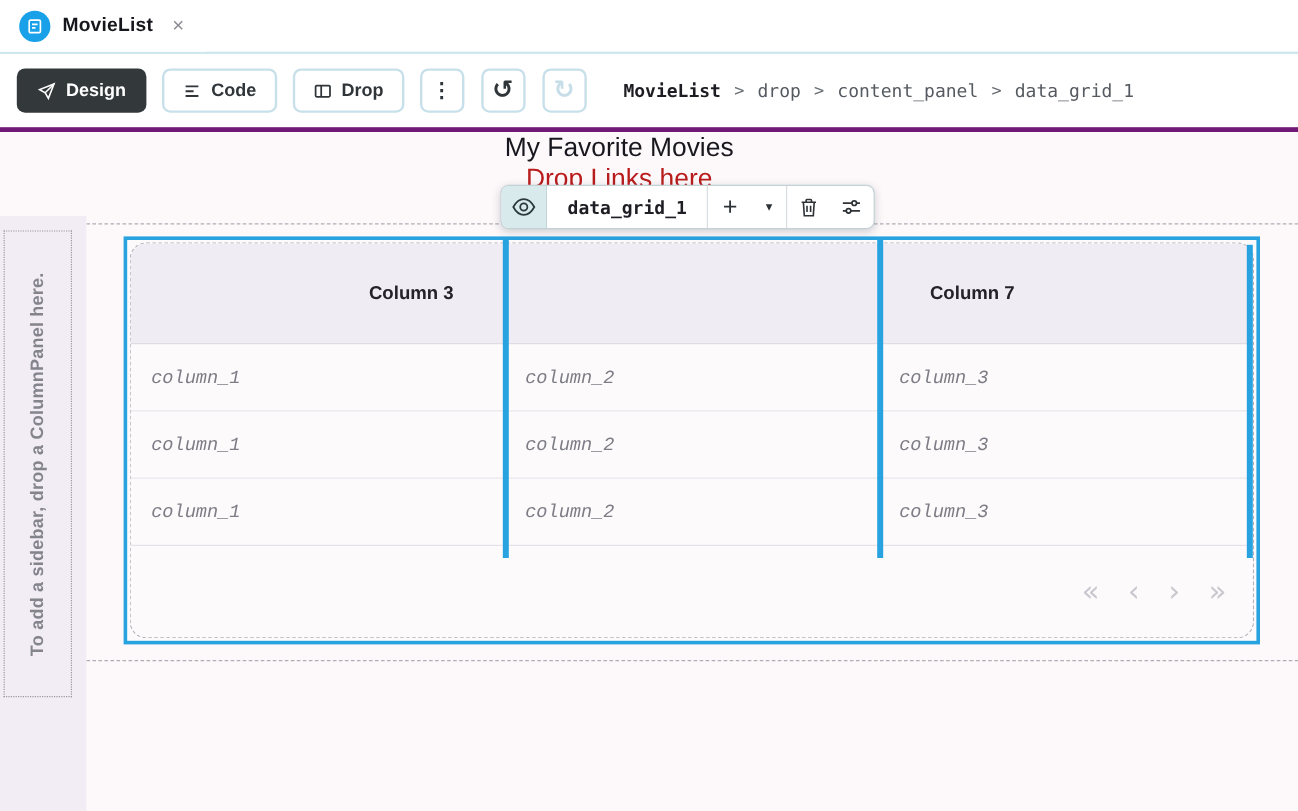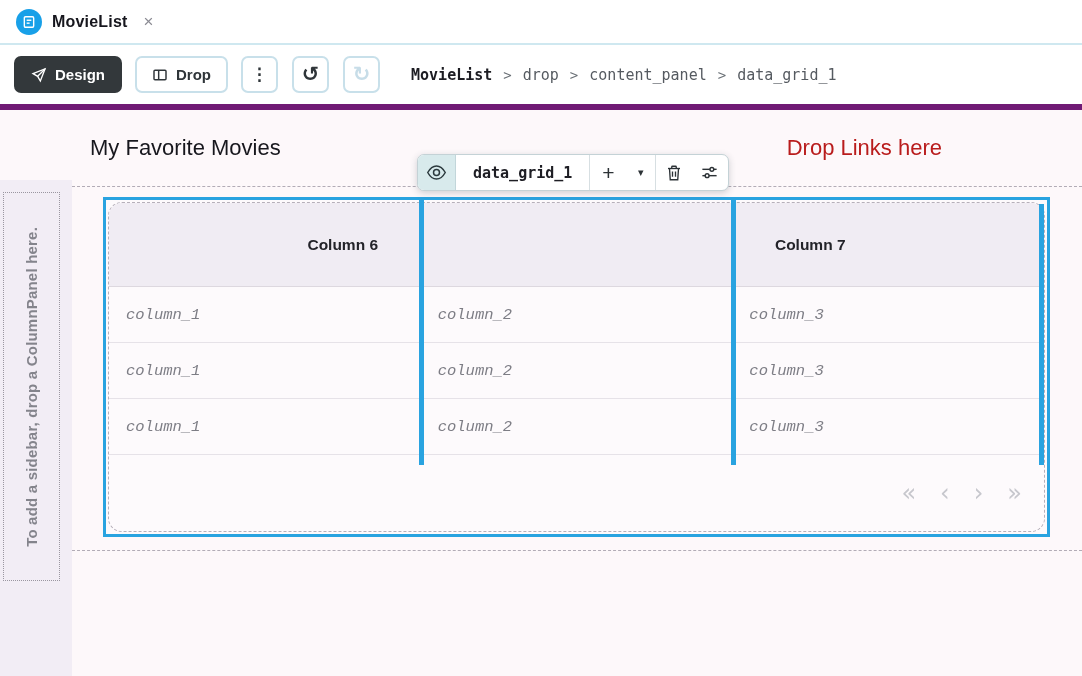--- a/index.html
+++ b/index.html
@@ -14,40 +14,40 @@
   .tab.inactive { background:#a9c2c8; margin-bottom:-2px; }
   .tab-icon { width:26px; height:26px; border-radius:50%; display:flex; align-items:center; justify-content:center; flex:0 0 26px; }
   .tab-icon.blue { background:#18a0e8; }
   .tab-icon.rose { background:#cf9e9a; }
   .tab-label { font-size:16px; font-weight:700; color:#16161d; letter-spacing:.2px; }
   .tab.inactive .tab-label { color:#42606b; font-weight:600; }
   .tab-close { color:#8a8a92; font-size:17px; margin-left:4px; padding:0 2px; cursor:pointer; }
 
   
   .toolbar { position:absolute; left:0; top:45px; width:1082px; height:65px; background:#ffffff;
-             border-bottom:6px solid #701a75; display:flex; align-items:center; padding-left:14px; }
+             border-bottom:4px solid #701a75; display:flex; align-items:center; padding-left:14px; }
   .btn { height:37px; border-radius:7px; display:flex; align-items:center; gap:8px;
          font-size:15px; font-weight:700; cursor:pointer; }
   .btn-dark { background:#33383b; color:#ffffff; padding:0 17px; margin-right:13px; }
   .btn-light { background:#ffffff; color:#2f3539; border:2px solid #c8e0ea; padding:0 15px; margin-right:13px; }
   .btn-square { width:37px; justify-content:center; padding:0; }
   .btn-gap { margin-right:14px; }
   .undo-glyph { font-size:21px; line-height:1; color:#2f3539; font-family:"DejaVu Sans", sans-serif; }
   .redo-glyph { font-size:21px; line-height:1; color:#c7dde8; font-family:"DejaVu Sans", sans-serif; }
   .kebab-glyph { font-size:17px; color:#2f3539; letter-spacing:0; font-weight:700; }
 
   .breadcrumb { margin-left:18px; font-family:"DejaVu Sans Mono", monospace; font-size:15px; color:#555a60;
                 display:flex; align-items:center; gap:11px; white-space:nowrap; }
   .breadcrumb .root { font-weight:700; color:#1c1c22; }
   .breadcrumb .sep { color:#6a7076; font-size:14px; }
 
   
   .canvas { position:absolute; left:0; top:110px; width:1082px; height:566px; background:#fdf8fa; }
   .title-row { position:absolute; left:0; top:0; width:974px; height:76px; display:flex; align-items:center;
-               justify-content:space-between; padding:0 32px 0 90px; }
+               padding:0 32px 0 90px;flex-direction:column; }
   .page-title { font-size:22px; color:#17171d; font-weight:500; }
   .links-hint { font-size:22px; color:#b91c1c; font-weight:400; }
 
   .dash-h { position:absolute; border-top:1px dashed #b2acb6; height:0; }
   .dash-top { left:72px; top:76px; width:1010px; }
   .dash-bottom { left:72px; top:440px; width:1010px; }
 
   
   .side-strip { position:absolute; left:0; top:70px; width:72px; height:496px; background:#f2edf5; }
   .side-box { position:absolute; left:3px; top:12px; width:57px; height:389px; border:1.5px dotted #9a96a0; 
@@ -110,20 +110,30 @@
     <span>
       <svg width="16" height="16" viewBox="0 0 24 24" fill="none" stroke="#ffffff" stroke-width="2">
         <path d="M21 3 L10 14"></path>
         <path d="M21 3 L14 21 L10 14 L3 10 Z"></path>
       </svg>
     </span>
     <span>Design</span>
   </div>
   <div class="btn btn-light">
     <span>
+      <svg width="16" height="16" viewBox="0 0 24 24" fill="none" stroke="#2f3539" stroke-width="2.4">
+        <line x1="4" y1="6" x2="20" y2="6"></line>
+        <line x1="4" y1="12" x2="14" y2="12"></line>
+        <line x1="4" y1="18" x2="20" y2="18"></line>
+      </svg>
+    </span>
+    <span>Code</span>
+  </div>
+  <div class="btn btn-light">
+    <span>
       <svg width="16" height="16" viewBox="0 0 24 24" fill="none" stroke="#2f3539" stroke-width="2.2">
         <rect x="3" y="5" width="18" height="14" rx="1.5"></rect>
         <line x1="10" y1="5" x2="10" y2="19"></line>
       </svg>
     </span>
     <span>Drop</span>
   </div>
   <div class="btn btn-light btn-square btn-gap">
     <span class="kebab-glyph">⋮</span>
   </div>
@@ -156,21 +166,21 @@
 
   <div class="side-strip">
     <div class="side-box">
       <span class="side-text">To add a sidebar, drop a ColumnPanel here.</span>
     </div>
   </div>
 
   <div class="grid-sel">
     <div class="grid-inner">
       <div class="grid-header">
-        <div class="hcell">Column 6</div>
+        <div class="hcell">Column 3</div>
         <div class="hcell">Column 7</div>
       </div>
       <div class="grid-row">
         <div class="cell">column_1</div>
         <div class="cell">column_2</div>
         <div class="cell">column_3</div>
       </div>
       <div class="grid-row">
         <div class="cell">column_1</div>
         <div class="cell">column_2</div>

